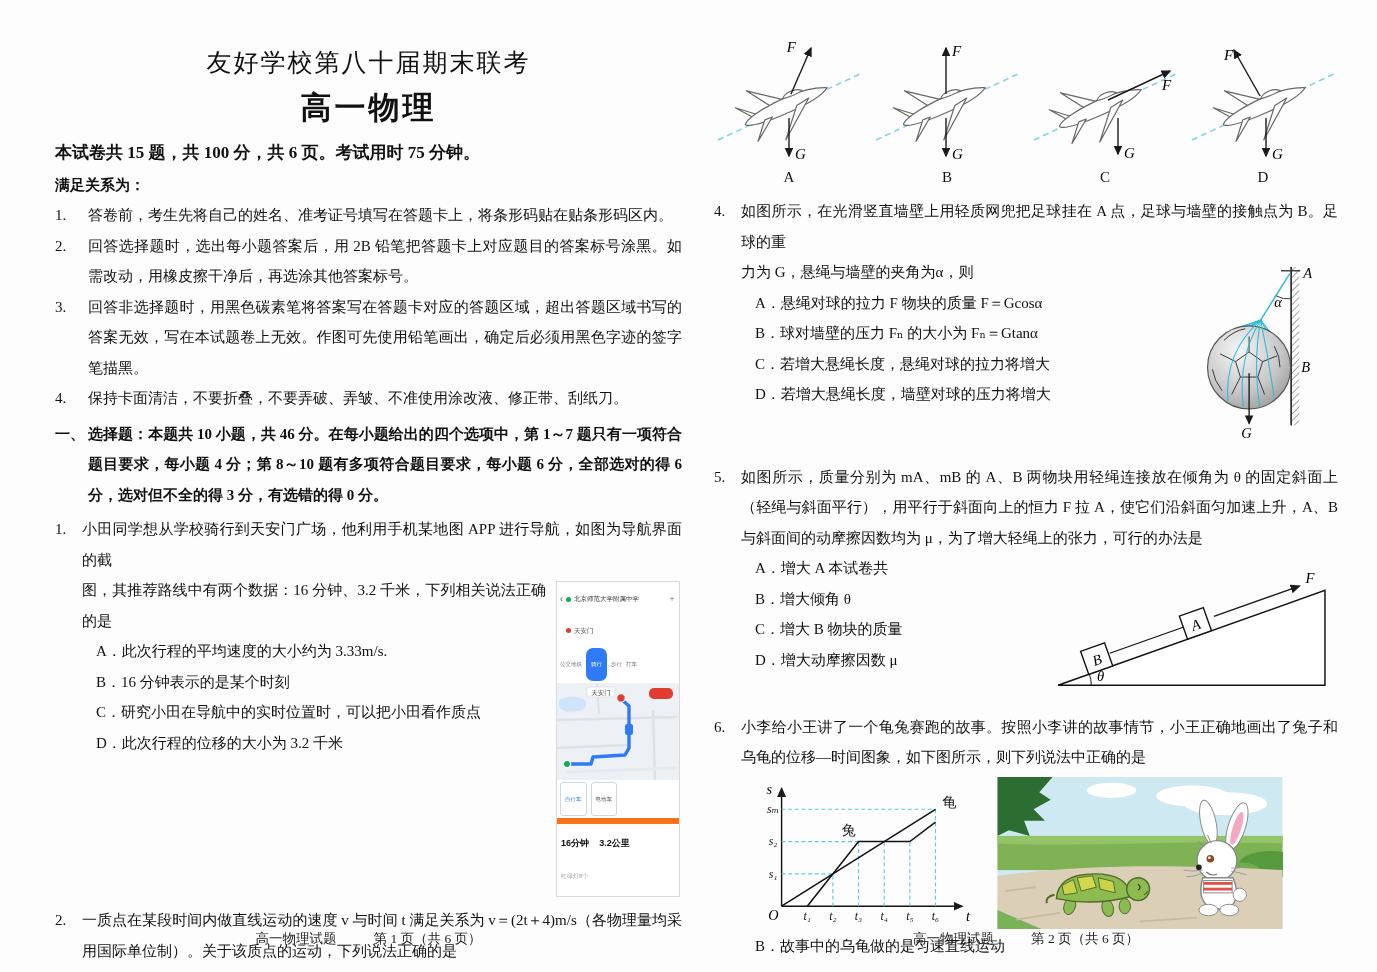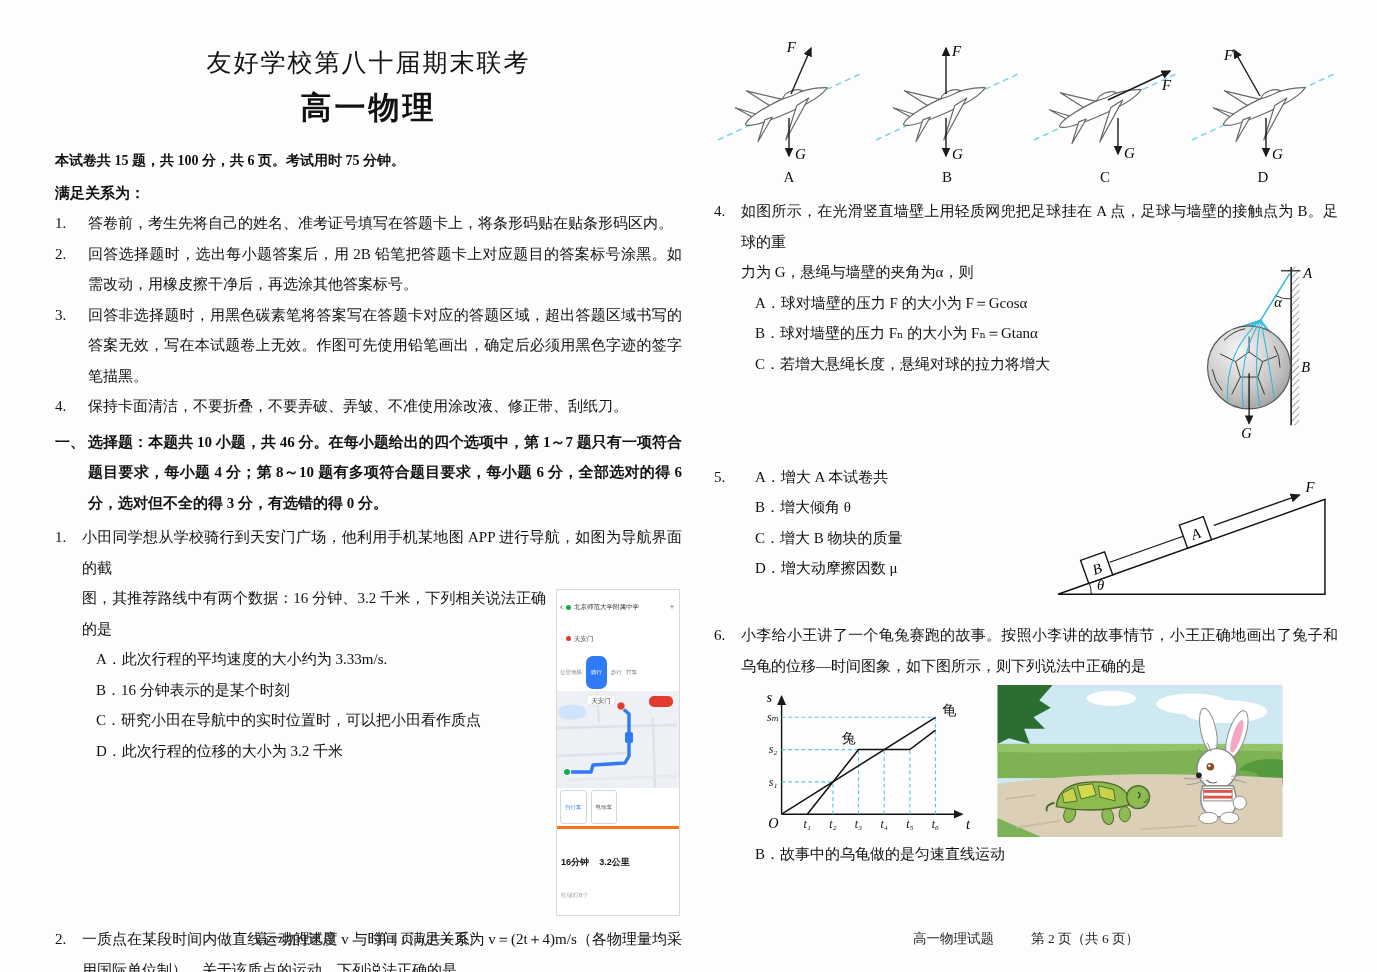--- a/index.html
+++ b/index.html
@@ -5,21 +5,21 @@
   html,body{margin:0;padding:0;}
   body{width:1377px;height:972px;background:#fdfdfd;position:relative;
        font-family:"Liberation Serif","DejaVu Serif",serif;color:#111;overflow:hidden;}
   .col{position:absolute;top:0;height:972px;}
   #col1{left:55px;width:627px;}
   #col2{left:714px;width:624px;}
   .title{font-size:25px;font-weight:normal;text-align:center;margin-top:46px;line-height:34px;letter-spacing:2px;}
   .subtitle{font-size:31px;font-weight:bold;text-align:center;margin-top:6px;line-height:44px;letter-spacing:3px;}
   .line,.opt,.jline{font-size:15px;line-height:30.5px;}
   .bold{font-weight:bold;}
-  .examinfo{margin-top:16px;font-weight:bold;font-size:14px;line-height:30px;}
+  .examinfo{margin-top:8px;font-weight:bold;font-size:17px;line-height:30px;}
   .nheader{font-weight:bold;font-size:15px;line-height:30px;margin-top:2px;}
   .item{position:relative;padding-left:27px;font-size:15px;line-height:30.5px;}
   .note{padding-left:33px;}
   .sec{padding-left:33px;font-weight:bold;margin-top:5px;}
   .inum{position:absolute;left:0;top:0;}
   .jline{text-align:justify;}
   .opt{padding-left:14px;}
   .flow::after{content:"";display:block;clear:both;}
   .q{margin-top:4px;}
   .figfloat{float:right;}
@@ -28,21 +28,21 @@
   .map-hrow{display:flex;align-items:center;gap:3px;padding:2px 3px 0 3px;font-size:6.5px;color:#333;white-space:nowrap;overflow:hidden;}
   .map-hrow .dot{width:5px;height:5px;border-radius:50%;flex:0 0 auto;}
   .map-back{font-size:9px;color:#444;line-height:8px;}
   .map-plus{margin-left:auto;color:#666;font-size:8px;}
   .map-tabs{display:flex;align-items:center;gap:4px;padding:2px 3px;font-size:5.5px;color:#777;border-bottom:1px solid #f0f0f0;}
   .map-pill{background:#2f7af7;color:#fff;border-radius:7px;padding:1px 5px;font-size:5.5px;}
   .map-area{position:relative;height:96px;background:#edf1f5;}
   .map-btns{display:flex;gap:4px;padding:2px 3px;}
   .map-btn{border:1px solid #cfd6e4;border-radius:3px;background:#fff;font-size:5.5px;padding:1px 4px;color:#2f7af7;}
   .map-btn.alt{color:#555;}
-  .map-info{border-top:3px solid #f97316;padding:16px 4px 5px 4px;}
+  .map-info{border-top:6px solid #f97316;padding:2px 4px 5px 4px;}
   .map-info .big{font-size:9px;font-weight:bold;color:#111;}
   .map-info .sub{font-size:6px;color:#9aa0a6;margin-top:2px;}
   .planes{display:flex;justify-content:space-between;margin-top:38px;}
   .planefig{width:150px;text-align:center;}
   .figletter{font-size:15px;line-height:18px;margin-top:2px;}
   .optgrid{display:grid;grid-template-columns:306px auto;padding-left:14px;}
   .optgrid div{font-size:15px;line-height:30.5px;}
   .footer{position:absolute;bottom:24px;width:100%;display:flex;justify-content:center;gap:37px;
           font-size:13.5px;color:#222;}
   .figsrow{display:flex;align-items:flex-start;gap:14px;margin:4px 0 2px 14px;}
@@ -266,28 +266,30 @@
             <path d="M98,63 Q74,102 80,153"></path>
             <path d="M98,63 Q90,106 97,152"></path>
             <path d="M98,63 Q106,102 112,144"></path>
           </g>
           <text class="flab" x="140" y="117">B</text>
           <line x1="86" y1="118" x2="86" y2="170" stroke="#1a1a1a" stroke-width="1.4" marker-end="url(#ah)"></line>
           <text class="flab" x="78" y="185">G</text>
         </svg>
       </div>
       <div class="jline">力为 G，悬绳与墙壁的夹角为α，则</div>
-      <div class="opt">A．球对墙壁的压力 F 的大小为 F＝Gcosα</div>
+      <div class="opt">A．悬绳对球的拉力 F 物块的质量 F＝Gcosα</div>
       <div class="opt">B．球对墙壁的压力 Fₙ 的大小为 Fₙ＝Gtanα</div>
       <div class="opt">C．若增大悬绳长度，悬绳对球的拉力将增大</div>
+      <div class="opt">D．若增大悬绳长度，墙壁对球的压力将增大</div>
     </div>
   </div>
 
   <div class="item q" style="margin-top:8px">
     <span class="inum">5.</span>
+    <div class="jline">如图所示，质量分别为 mA、mB 的 A、B 两物块用轻绳连接放在倾角为 θ 的固定斜面上（轻绳与斜面平行），用平行于斜面向上的恒力 F 拉 A，使它们沿斜面匀加速上升，A、B 与斜面间的动摩擦因数均为 μ，为了增大轻绳上的张力，可行的办法是</div>
     <div class="flow">
       <div class="figfloat" style="width:286px;margin:10px 4px 0 8px">
         <svg viewBox="0 0 292 135" width="286" height="132">
           <path d="M10,125 H283 V28 Z" fill="#fff" stroke="#111" stroke-width="1.5"></path>
           <path d="M44,125 A34,34 0 0 0 42,113.6" fill="none" stroke="#111" stroke-width="1"></path>
           <text class="flab" x="50" y="121" font-size="14">θ</text>
           <line x1="62.9" y1="92.3" x2="139.4" y2="65.2" stroke="#111" stroke-width="1.3"></line>
           <g transform="translate(53.7,109.5) rotate(-19.57)">
             <rect x="-13" y="-25" width="26" height="25" fill="#fff" stroke="#111" stroke-width="1.4"></rect>
             <text class="flab" x="0" y="-6" text-anchor="middle" font-size="17">B</text>

